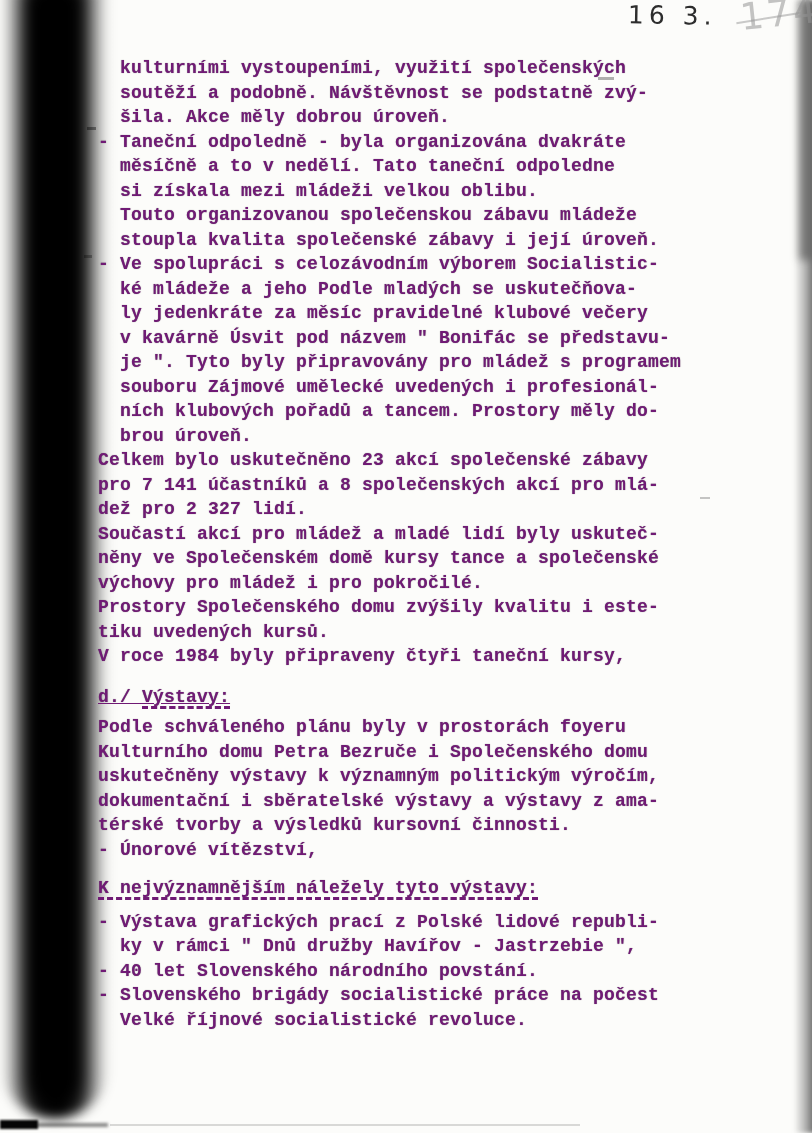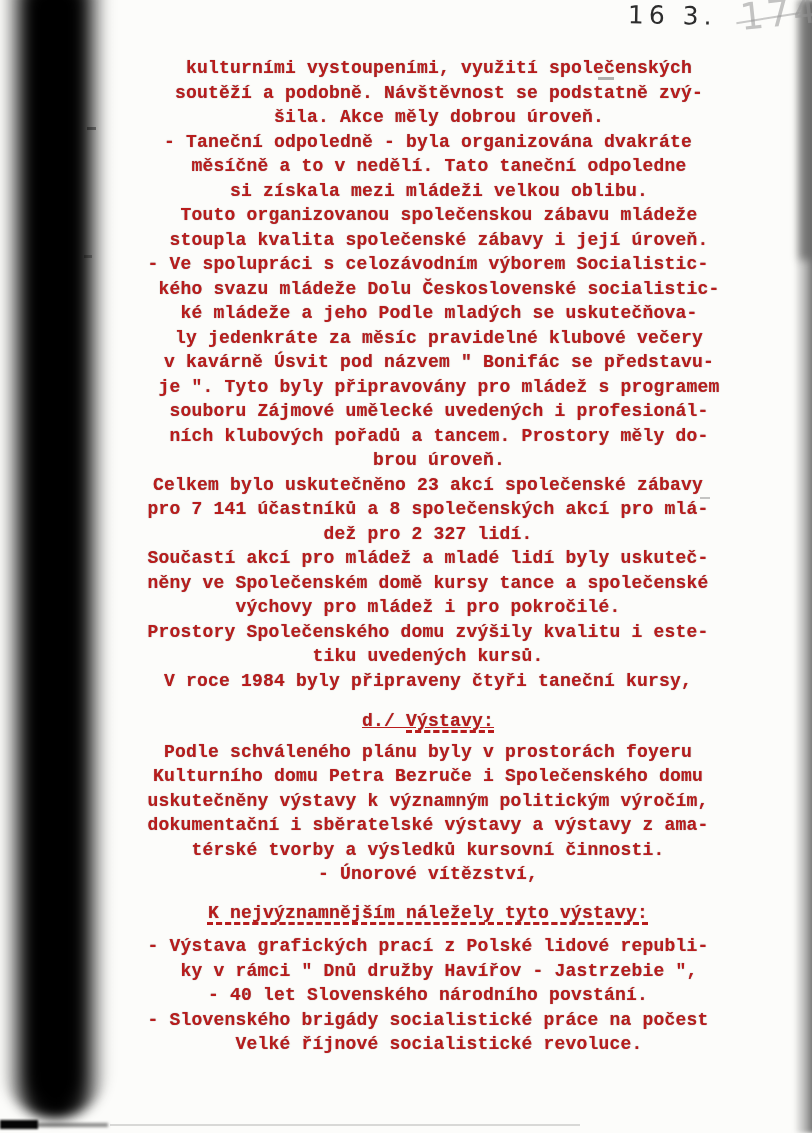--- a/index.html
+++ b/index.html
@@ -7,21 +7,20 @@
     padding: 0;
     background: #d8d8d4;
   }
   .page {
     position: relative;
     width: 812px;
     height: 1133px;
     background: #fcfcfa;
     overflow: hidden;
     font-family: "Liberation Mono", "DejaVu Sans Mono", monospace;
-    text-align: center;
   }
 
   
   .gutter {
     position: absolute;
     left: 2px;
     top: -12px;
     width: 106px;
     height: 1130px;
     border-radius: 0 0 52px 52px;
@@ -146,21 +145,21 @@
   
   .doc {
     position: absolute;
     left: 98px;
     top: 56px;
     width: 660px;
     font-size: 18px;
     font-weight: bold;
     line-height: 24.5px;
     letter-spacing: 0.2px;
-    color: #b91c1c;
+    color: #701a75;
     text-shadow: 0 0 1px rgba(25,25,25,0.55);
   }
   .tline {
     white-space: pre;
     height: 24.5px;
   }
   .tline.heading-1 { margin-top: 16px; margin-bottom: 6px; text-decoration: underline; }
   .tline.heading-2 { margin-top: 14px; margin-bottom: 9px; }
   .u {
     text-decoration: underline;
@@ -193,21 +192,20 @@
   <div class="doc">
       <div class="tline">  kulturními vystoupeními, využití společenských</div>
       <div class="tline">  soutěží a podobně. Návštěvnost se podstatně zvý-</div>
       <div class="tline">  šila. Akce měly dobrou úroveň.</div>
       <div class="tline">- Taneční odpoledně - byla organizována dvakráte</div>
       <div class="tline">  měsíčně a to v nedělí. Tato taneční odpoledne</div>
       <div class="tline">  si získala mezi mládeži velkou oblibu.</div>
       <div class="tline">  Touto organizovanou společenskou zábavu mládeže</div>
       <div class="tline">  stoupla kvalita společenské zábavy i její úroveň.</div>
       <div class="tline">- Ve spolupráci s celozávodním výborem Socialistic-</div>
-      <div class="tline">  kého svazu mládeže Dolu Československé socialistic-</div>
       <div class="tline">  ké mládeže a jeho Podle mladých se uskutečňova-</div>
       <div class="tline">  ly jedenkráte za měsíc pravidelné klubové večery</div>
       <div class="tline">  v kavárně Úsvit pod názvem " Bonifác se představu-</div>
       <div class="tline">  je ". Tyto byly připravovány pro mládež s programem</div>
       <div class="tline">  souboru Zájmové umělecké uvedených i profesionál-</div>
       <div class="tline">  ních klubových pořadů a tancem. Prostory měly do-</div>
       <div class="tline">  brou úroveň.</div>
       <div class="tline">Celkem bylo uskutečněno 23 akcí společenské zábavy</div>
       <div class="tline">pro 7 141 účastníků a 8 společenských akcí pro mlá-</div>
       <div class="tline">dež pro 2 327 lidí.</div>

